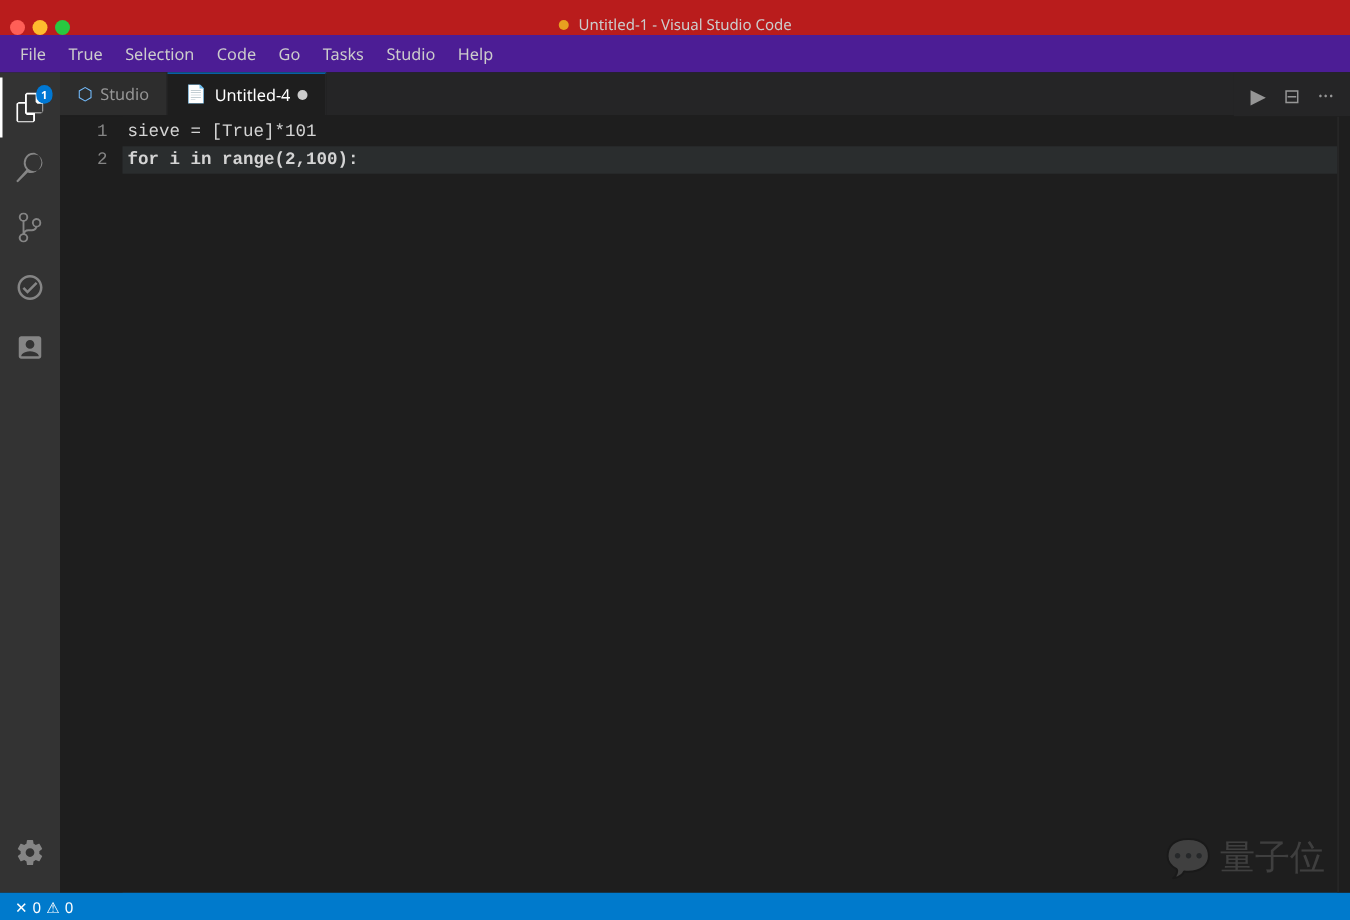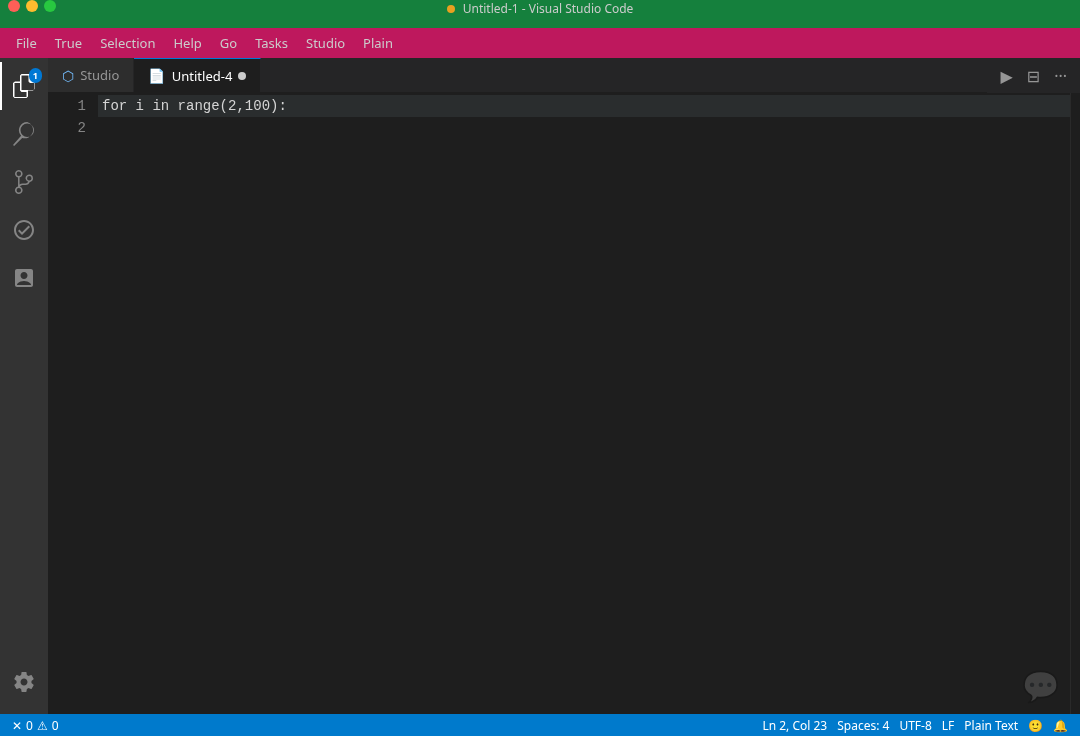--- a/index.html
+++ b/index.html
@@ -8,23 +8,23 @@
       height: 736px;
       background: #1e1e1e;
       font-family: 'Segoe UI', system-ui, sans-serif;
       overflow: hidden;
       user-select: none;
     }
 
     
     #title-bar {
       height: 28px;
-      background: #15803d;
-      display: flex;
-      align-items: flex-start;
+      background: #b91c1c;
+      display: flex;
+      align-items: flex-end;
       justify-content: center;
       position: relative;
     }
     #window-controls {
       position: absolute;
       left: 8px;
       display: flex;
       gap: 6px;
       align-items: center;
     }
@@ -46,21 +46,21 @@
       width: 8px;
       height: 8px;
       background: #e8a020;
       border-radius: 50%;
       margin-right: 5px;
     }
 
     
     #menu-bar {
       height: 30px;
-      background: #be185d;
+      background: #4c1d95;
       display: flex;
       align-items: center;
       padding: 0 8px;
       gap: 2px;
     }
     .menu-item {
       font-size: 13px;
       color: #cccccc;
       padding: 3px 8px;
       border-radius: 3px;
@@ -208,20 +208,21 @@
     }
     .code-line {
       display: block;
       height: 22px;
       line-height: 22px;
       padding-left: 4px;
       white-space: pre;
     }
     .code-line.highlighted {
       background: #2a2d2e;
+      font-weight: bold;
     }
 
     
     #minimap {
       width: 10px;
       background: #1e1e1e;
       border-left: 1px solid #2a2a2a;
     }
 
     
@@ -283,25 +284,25 @@
   <span id="title-text">
     <span class="dot-orange"></span>
     <span>Untitled-1 - Visual Studio Code</span>
   </span>
 </div>
 
 <div id="menu-bar">
   <span class="menu-item">File</span>
   <span class="menu-item">True</span>
   <span class="menu-item">Selection</span>
-  <span class="menu-item">Help</span>
+  <span class="menu-item">Code</span>
   <span class="menu-item">Go</span>
   <span class="menu-item">Tasks</span>
   <span class="menu-item">Studio</span>
-  <span class="menu-item">Plain</span>
+  <span class="menu-item">Help</span>
 </div>
 
 <div id="main">
 
   <div id="activity-bar">
     <div class="activity-icon active">
       <svg width="24" height="24" viewBox="0 0 24 24" fill="currentColor">
         <path d="M17.5 0h-9L7 1.5v6H2L0 9v13.5l1.5 1.5h12l1.5-1.5v-6h5l1.5-1.5V6l-4-6zm0 2.12L19.88 6H17.5V2.12zM13.5 23h-12V9H7v7.5l1.5 1.5h5v5zm1.5-7H8.5V1.5h7V7.5l1.5 1.5h4v7H15z"></path>
       </svg>
       <span class="badge">1</span>
@@ -353,56 +354,35 @@
         <span class="tab-action-btn">···</span>
       </div>
     </div>
 
     <div id="editor-content">
       <div id="line-numbers">
         <span class="line-num">1</span>
         <span class="line-num">2</span>
       </div>
       <div id="code-lines">
+        <span class="code-line">sieve = [True]*101</span>
         <span class="code-line highlighted">for i in range(2,100):</span>
       </div>
       <div id="minimap"></div>
     </div>
   </div>
 </div>
 
 <div id="watermark">
   <span class="wechat-icon">💬</span>
+  <span>量子位</span>
 </div>
 
 <div id="status-bar">
   <div class="status-left">
     <div class="status-item">
       <span>✕</span>
       <span>0</span>
       <span>⚠</span>
       <span>0</span>
     </div>
   </div>
-  <div class="status-right">
-    <div class="status-item">
-      <span>Ln 2, Col 23</span>
-    </div>
-    <div class="status-item">
-      <span>Spaces: 4</span>
-    </div>
-    <div class="status-item">
-      <span>UTF-8</span>
-    </div>
-    <div class="status-item">
-      <span>LF</span>
-    </div>
-    <div class="status-item">
-      <span>Plain Text</span>
-    </div>
-    <div class="status-item">
-      <span>🙂</span>
-    </div>
-    <div class="status-item">
-      <span>🔔</span>
-    </div>
-  </div>
 </div>
 
 </body></html>

